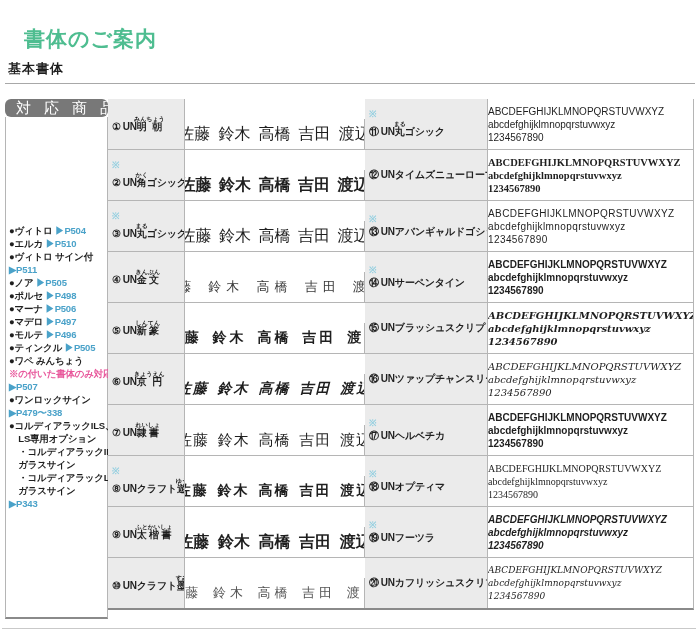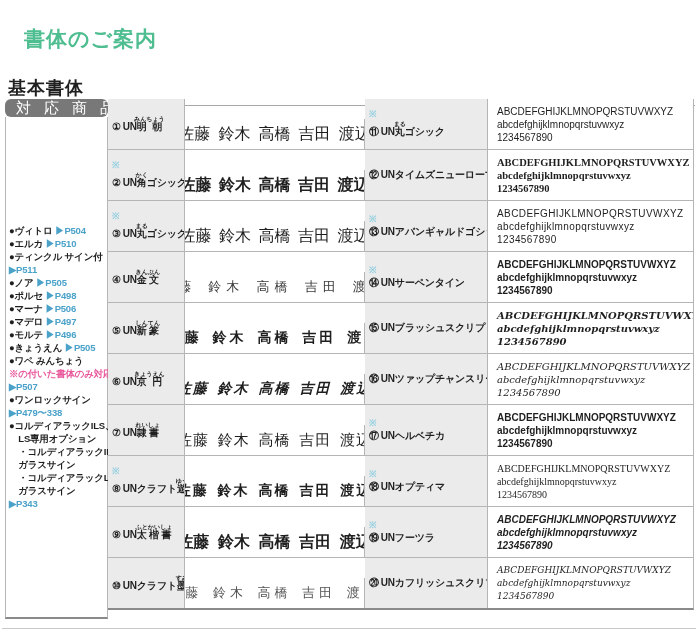--- a/index.html
+++ b/index.html
@@ -6,23 +6,23 @@
   body{
     width:700px;height:642px;position:relative;background:#ffffff;
     font-family:"Liberation Sans",sans-serif;color:#1f1f1f;
     -webkit-font-smoothing:antialiased;overflow:hidden;
   }
   .title{
     position:absolute;left:8px;top:9px;margin:16px;
     font-size:21px;font-weight:bold;color:#4ebd90;letter-spacing:1px;
   }
   .section{
-    position:absolute;left:5px;top:76px;width:687px;
+    position:absolute;left:5px;top:60px;width:687px;
     border-bottom:1px solid #a8a8a8;padding:0 0 5px 3px;
-    font-size:18px;font-weight:bold;letter-spacing:1px;
+    font-size:13px;font-weight:bold;letter-spacing:1px;
   }
   .table-area{
     position:absolute;left:5px;top:99px;width:689px;display:flex;
   }
   
   .left-col{width:103px;flex:0 0 103px;display:flex;flex-direction:column;}
   .products-header{
     height:18px;box-sizing:border-box;background:#787878;color:#ffffff;
     font-size:15px;font-weight:normal;line-height:18px;
     padding-left:11px;letter-spacing:13px;white-space:nowrap;overflow:hidden;border-radius:6px;
@@ -63,21 +63,21 @@
     font-size:10px;font-weight:bold;line-height:12px;
     white-space:nowrap;letter-spacing:-0.2px;
   }
   .cnum{margin-right:2px;}
   ruby rt{font-size:6px;font-weight:bold;letter-spacing:0;}
   .sample1{
     background:#fff;border-right:1px solid #b5b5b5;align-items:center;
     font-size:16px;white-space:nowrap;word-spacing:3px;margin-top:20px;
   }
   .sample2{
-    background:#fff;padding-left:9px;font-size:10px;line-height:13px;
+    background:#fff;font-size:10px;line-height:13px;
     white-space:nowrap;
   }
   
   .f-mincho{font-family:"DejaVu Serif",serif;}
   .f-kakugo{font-weight:600;}
   .f-marugo{font-weight:normal;}
   .f-kinbun{font-family:"DejaVu Serif",serif;font-size:13px;letter-spacing:5px;color:#3a3a3a;}
   .f-shinten{font-family:"DejaVu Serif",serif;font-weight:bold;font-size:14px;letter-spacing:3px;}
   .f-kyoen{font-weight:bold;font-style:italic;font-size:14px;letter-spacing:2px;}
   .f-reisho{font-family:"DejaVu Serif",serif;font-size:15px;letter-spacing:1px;}
@@ -107,28 +107,28 @@
   <h1 class="title">書体のご案内</h1>
   <div class="section">
     <span>基本書体</span>
   </div>
   <div class="table-area">
     <div class="left-col">
       <div class="products-header">対応商品</div>
       <div class="products-body">
           <div class="sb-line"><span class="seg-name">●ヴィトロ </span><span class="seg-page">▶P504</span></div>
           <div class="sb-line"><span class="seg-name">●エルカ </span><span class="seg-page">▶P510</span></div>
-          <div class="sb-line"><span class="seg-name">●ティンクル サイン付</span></div>
+          <div class="sb-line"><span class="seg-name">●ヴィトロ サイン付</span></div>
           <div class="sb-line"><span class="seg-page">▶P511</span></div>
           <div class="sb-line"><span class="seg-name">●ノア </span><span class="seg-page">▶P505</span></div>
           <div class="sb-line"><span class="seg-name">●ポルセ </span><span class="seg-page">▶P498</span></div>
           <div class="sb-line"><span class="seg-name">●マーナ </span><span class="seg-page">▶P506</span></div>
           <div class="sb-line"><span class="seg-name">●マデロ </span><span class="seg-page">▶P497</span></div>
           <div class="sb-line"><span class="seg-name">●モルテ </span><span class="seg-page">▶P496</span></div>
-          <div class="sb-line"><span class="seg-name">●きょうえん </span><span class="seg-page">▶P505</span></div>
+          <div class="sb-line"><span class="seg-name">●ティンクル </span><span class="seg-page">▶P505</span></div>
           <div class="sb-line"><span class="seg-name">●ワペ みんちょう</span></div>
           <div class="sb-line"><span class="seg-note">※の付いた書体のみ対応</span></div>
           <div class="sb-line"><span class="seg-page">▶P507</span></div>
           <div class="sb-line"><span class="seg-name">●ワンロックサイン</span></div>
           <div class="sb-line"><span class="seg-page">▶P479〜338</span></div>
           <div class="sb-line"><span class="seg-name">●コルディアラックILS、</span></div>
           <div class="sb-line"><span class="seg-name">　LS専用オプション</span></div>
           <div class="sb-line"><span class="seg-name">　・コルディアラックILS</span></div>
           <div class="sb-line"><span class="seg-name">　ガラスサイン</span></div>
           <div class="sb-line"><span class="seg-name">　・コルディアラックLS</span></div>

